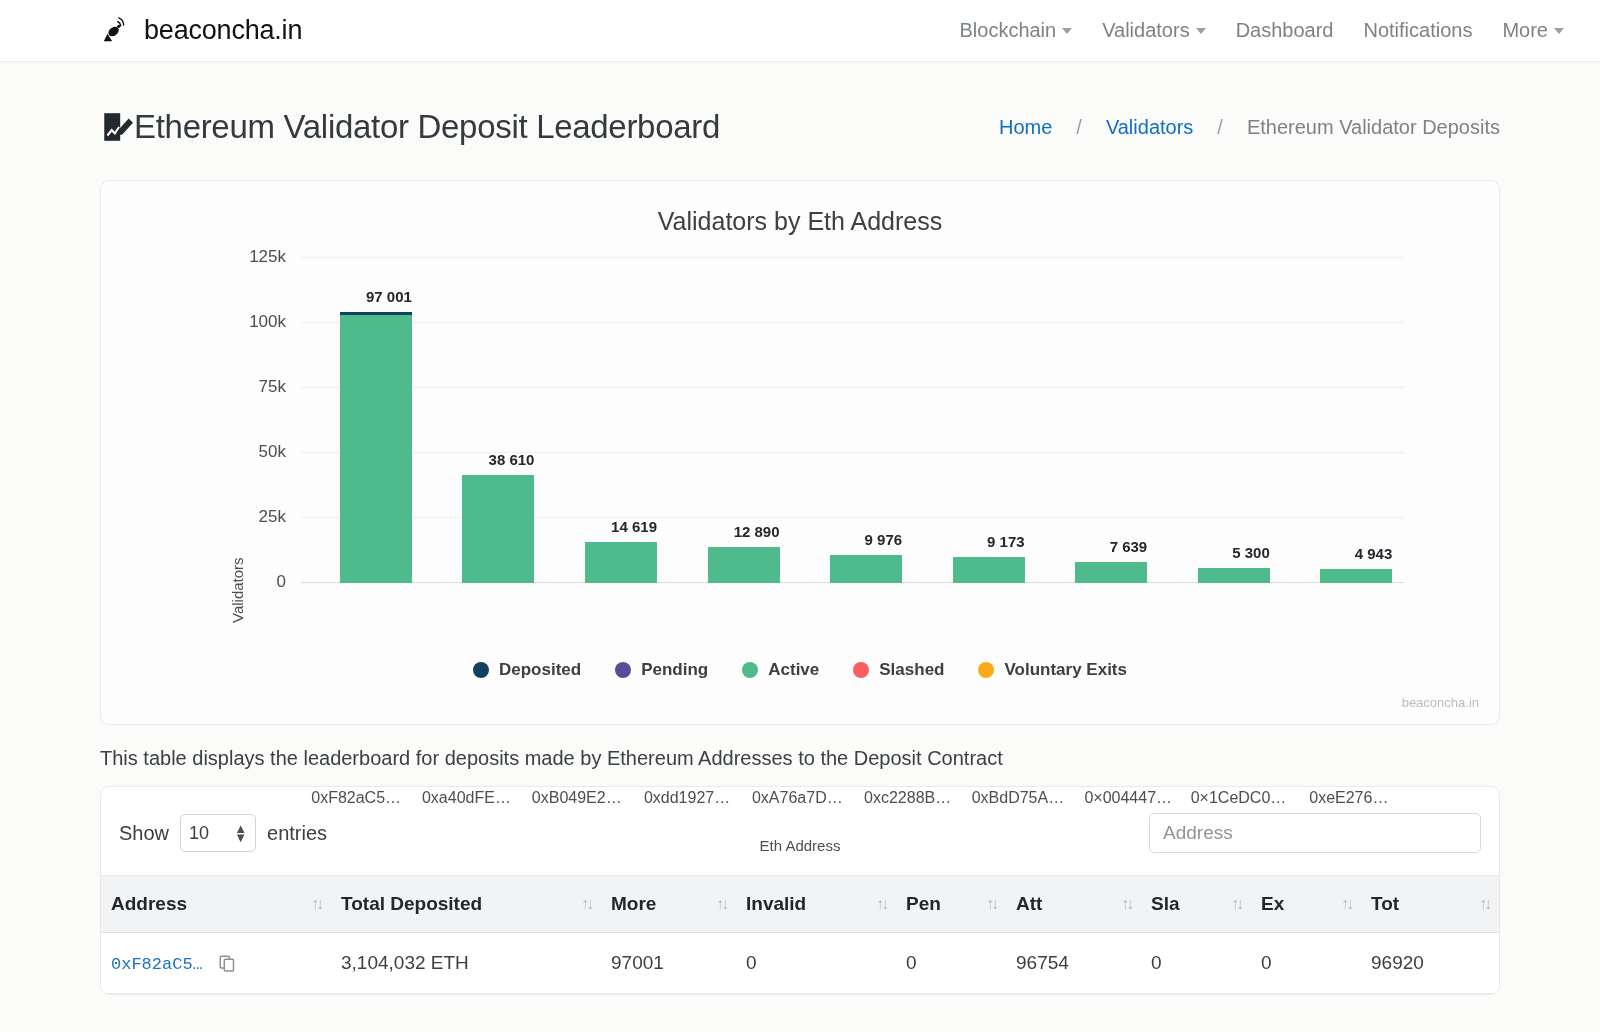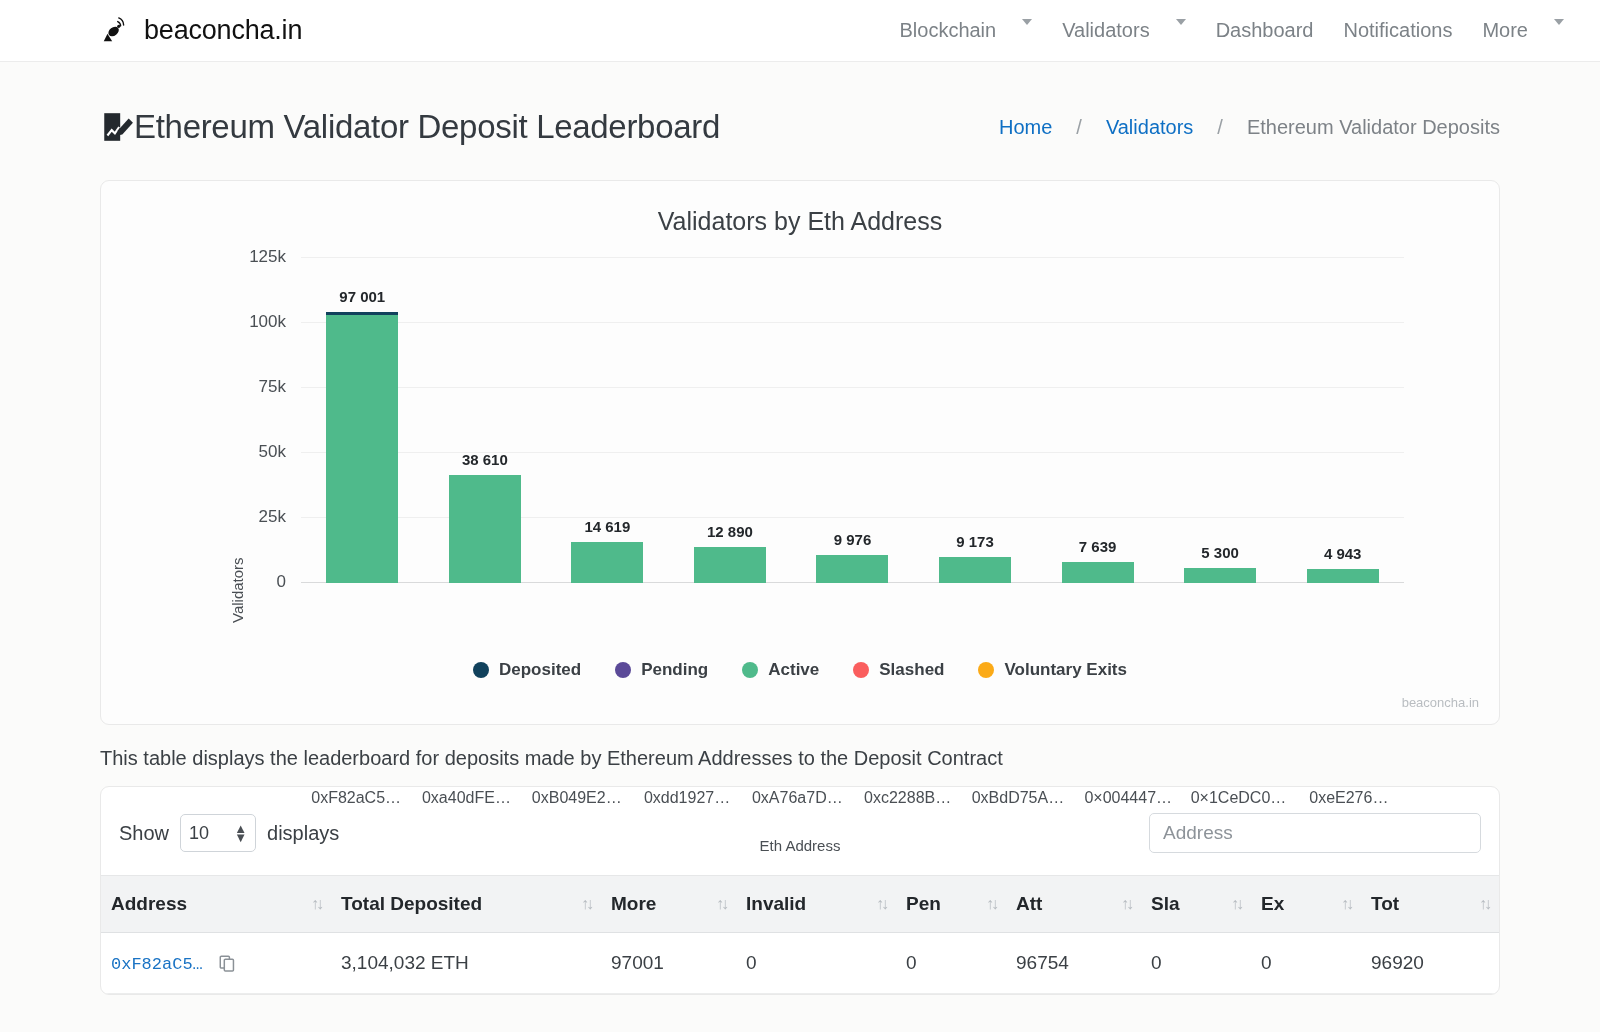--- a/index.html
+++ b/index.html
@@ -19,21 +19,21 @@
     border-bottom:1px solid #ececec;
     display:flex; align-items:center;
     padding:0 36px 0 100px;
   }
   .brand{ display:flex; align-items:center; gap:14px; }
   .brand-icon{ width:30px; height:30px; display:block; }
   .brand-text{ font-size:27px; color:#111; letter-spacing:-.2px; }
   .nav-links{ margin-left:auto; display:flex; align-items:center; gap:30px; }
   .nav-link{
     font-size:20px; color:#7c8287; white-space:nowrap;
-    display:flex; gap:26px; cursor:pointer;
+    display:flex; align-items:center; gap:6px; cursor:pointer;
   }
   .caret{
     width:0;height:0;border-left:5.5px solid transparent;
     border-right:5.5px solid transparent;border-top:6px solid #9aa0a5;
     display:inline-block;
   }
 
   
   .page-head{
     display:flex; align-items:center;
@@ -91,21 +91,21 @@
     position:absolute; right:0; font-size:17px; color:#4a4f54;
     text-align:right; transform:translateY(-50%); white-space:nowrap;
   }
   .ylabels{ position:absolute; left:100px; width:85px; top:0; bottom:0; }
   .gridarea{ position:absolute; left:200px; right:95px; top:0; height:550px; }
   .gridline{ position:absolute; left:0; right:0; height:1px; background:#efefef; }
   .bars{
     position:absolute; left:0; right:0; bottom:0; top:0;
     display:flex; align-items:flex-end; justify-content:space-around;
   }
-  .barcol{ width:9%; display:flex; flex-direction:column; align-items:center; justify-content:flex-end; height:100%; position:relative;}
+  .barcol{ width:9%; display:flex; flex-direction:column; align-items:flex-end; justify-content:flex-end; height:100%; position:relative;}
   .barval{ font-size:15px; font-weight:bold; color:#23272b; margin-bottom:7px; white-space:nowrap;}
   .bar{ width:72px; background:#4fba8b; position:relative; cursor:pointer; }
   .bar .cap{ position:absolute; left:0; right:0; top:0; background:#11415c; }
   .xlabels{
     position:absolute; left:200px; right:95px; top:556px;
     display:flex; justify-content:space-around;
   }
   .xlabel{ width:9%; text-align:center; font-size:16px; color:#4a4f54; white-space:nowrap;}
 
   
@@ -332,21 +332,21 @@
   <div class="table-controls">
     <div class="show-wrap">
       <span>Show</span>
       <div class="len-select">
         <span>10</span>
         <span class="stepper">
             <span>▲</span>
             <span>▼</span>
           </span>
       </div>
-      <span>displays</span>
+      <span>entries</span>
     </div>
     <input class="search-input" type="text" placeholder="Address" style="">
   </div>
 
   <table>
     <thead>
       <tr>
         <th class="c-addr">
             <div class="th-in">
               <span>Address</span>

